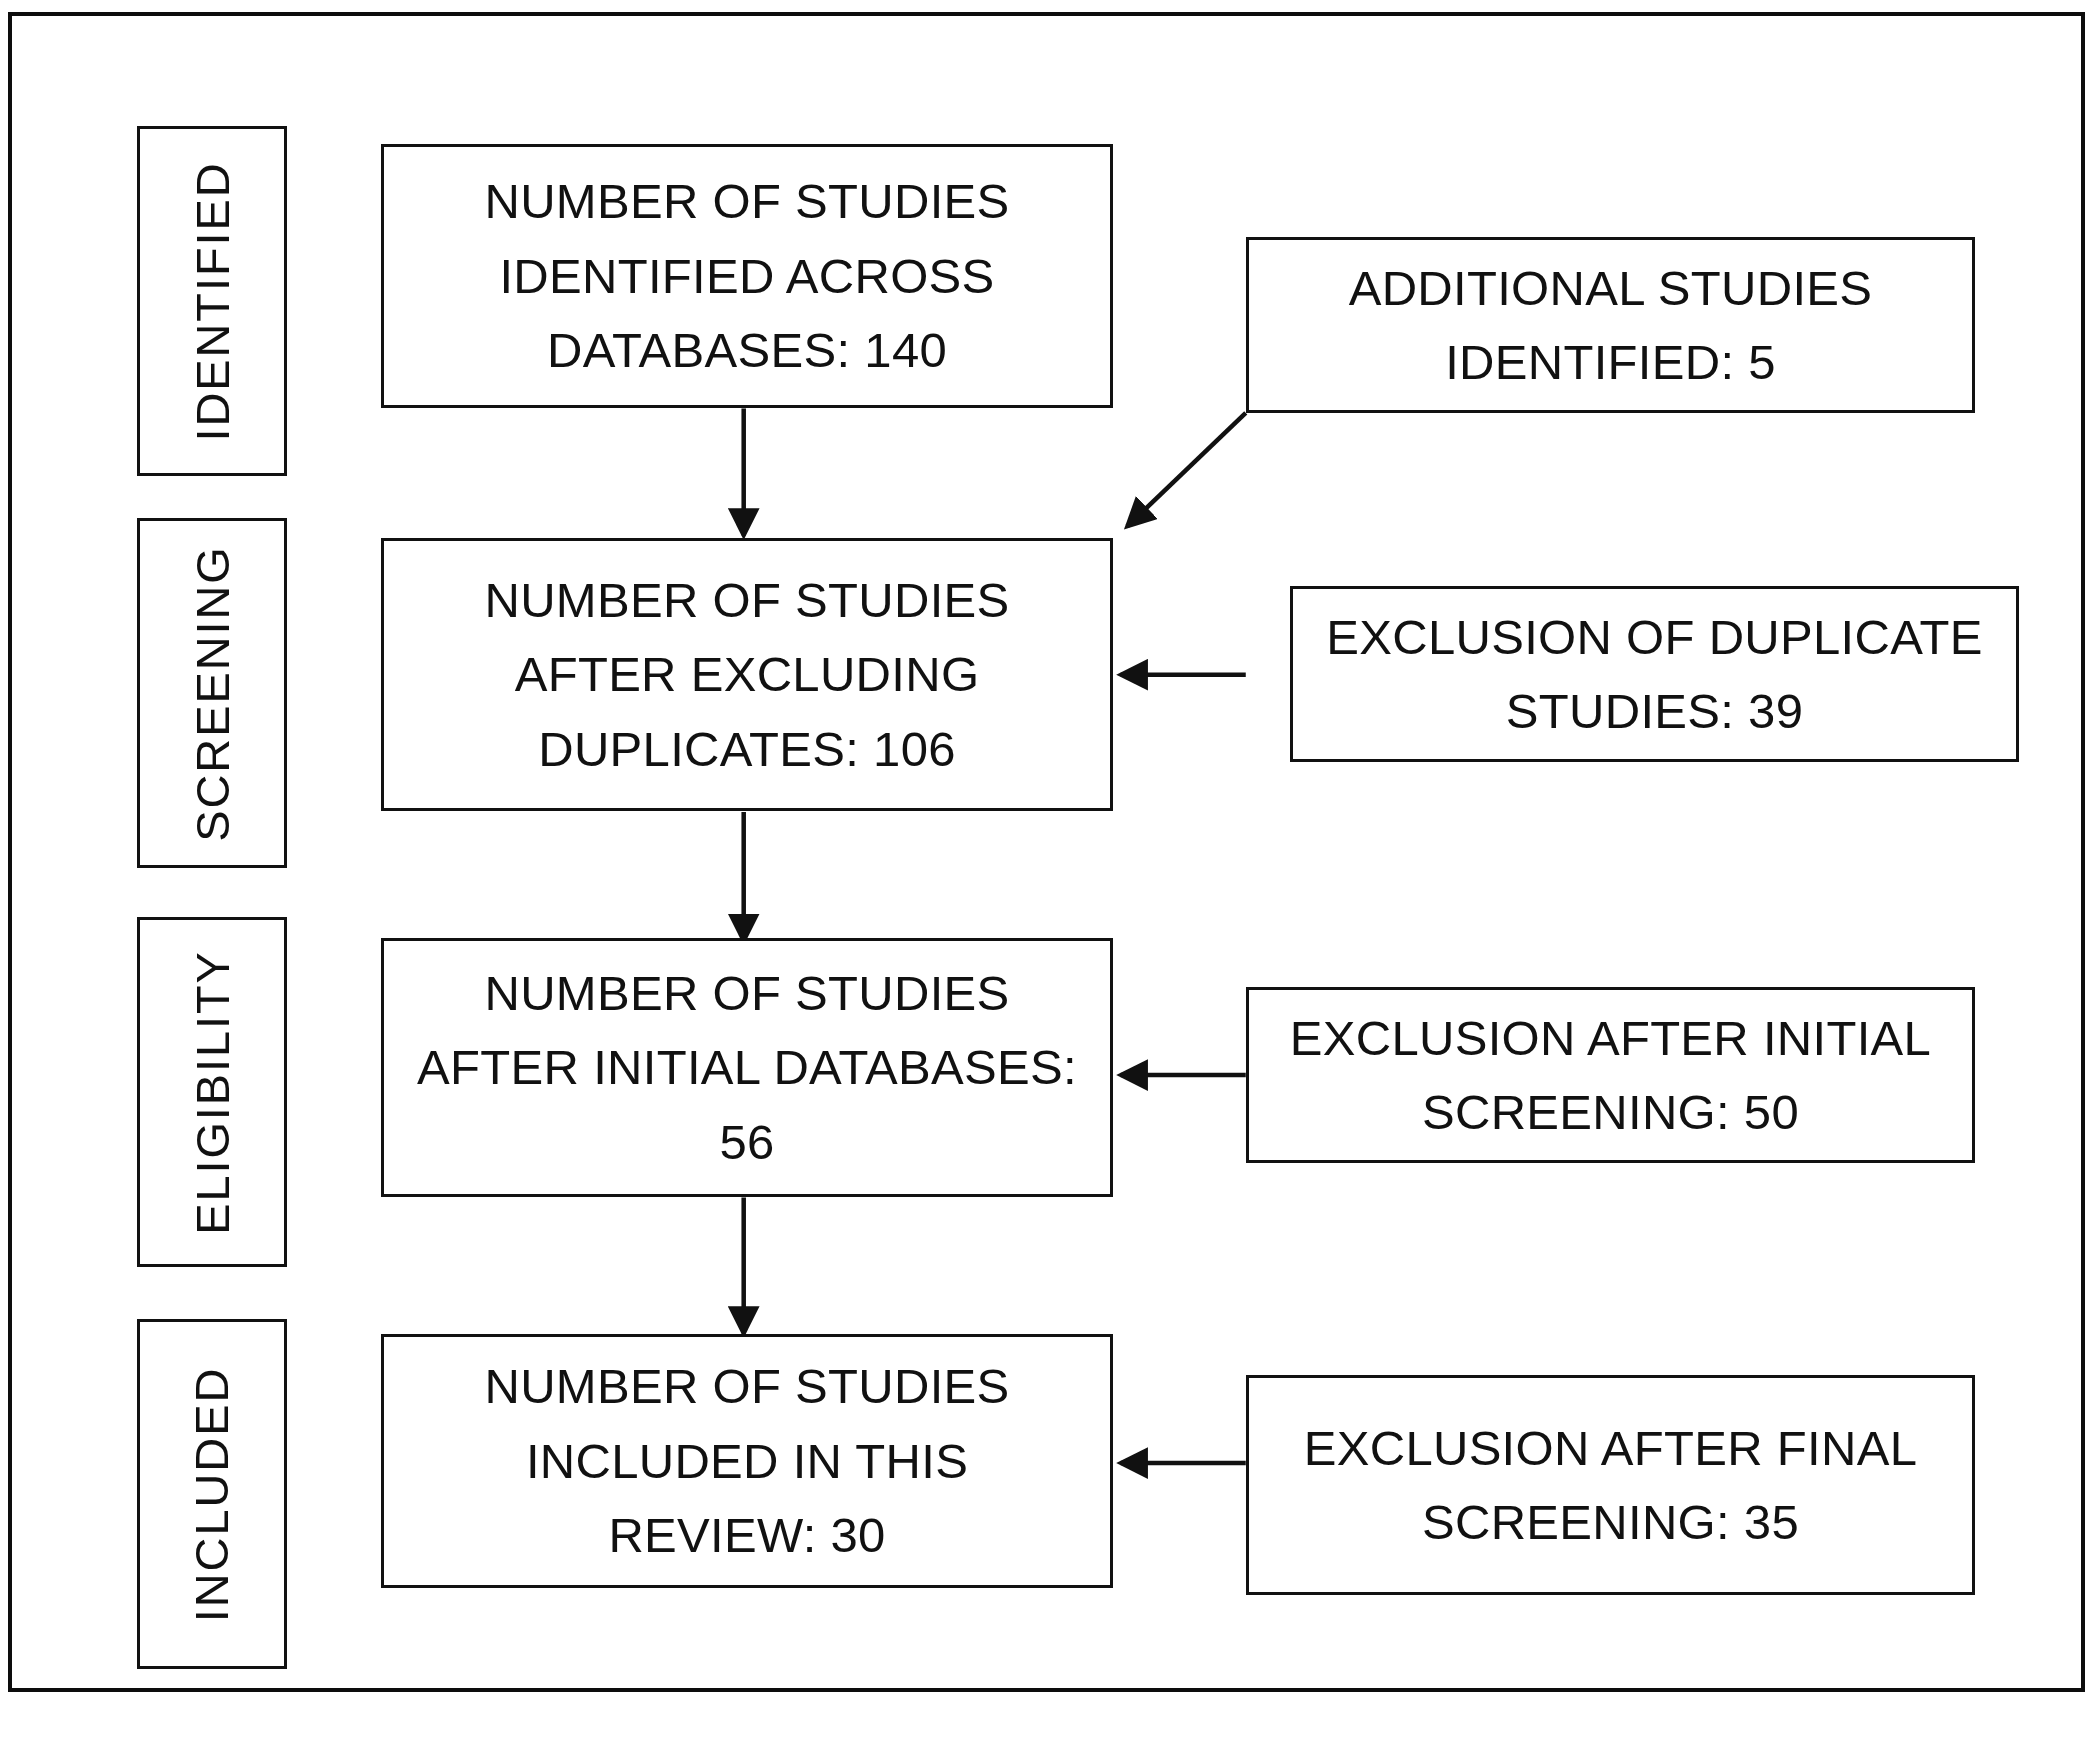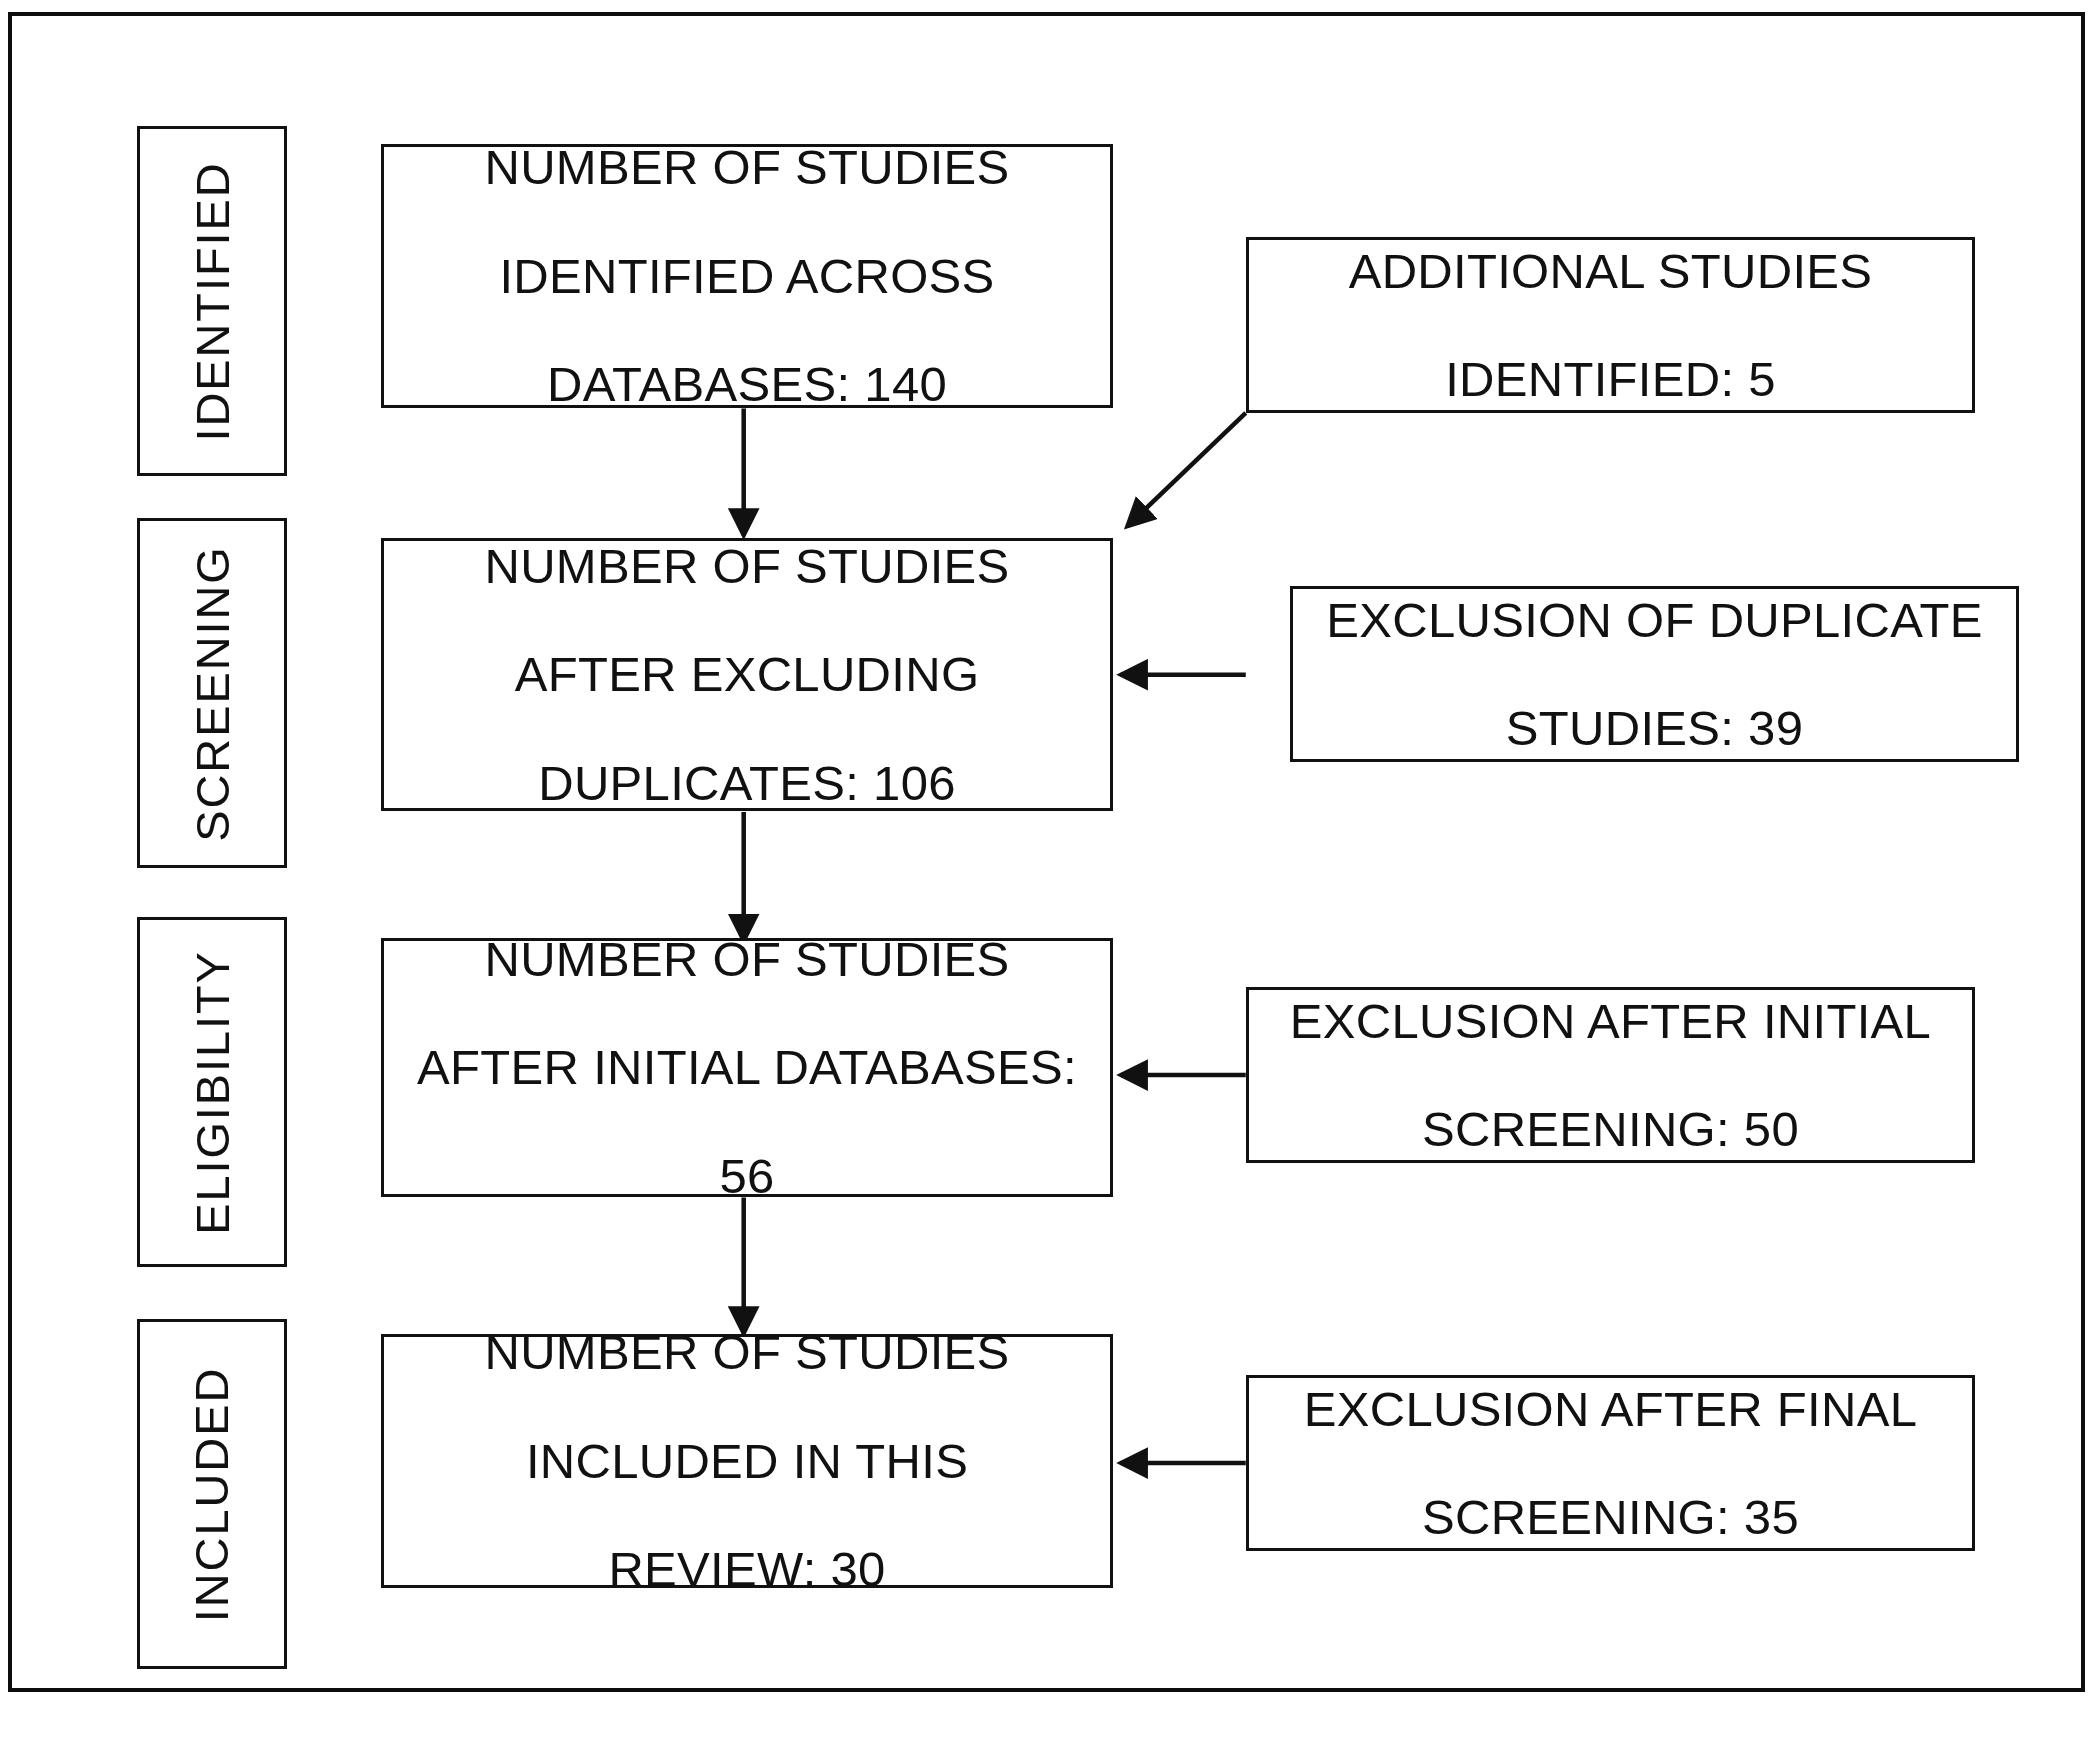--- a/index.html
+++ b/index.html
@@ -36,21 +36,20 @@
     display: flex;
     flex-direction: column;
     align-items: center;
     justify-content: center;
     text-align: center;
     color: #111111;
     font-size: 49px;
     line-height: 1.52;
     letter-spacing: 0.3px;
     padding: 6.5px 15.6px;
-    gap: 34px;
   }
   .node-box .line {
     display: block;
     width: 100%;
     white-space: nowrap;
   }
   
   .stage-label {
     position: absolute;
     box-sizing: border-box;
@@ -156,19 +155,19 @@
   <div class="node-box" style="left:1246px; top:586px; width:729px; height:176px;margin-left:44px;">
     <span class="line">EXCLUSION OF DUPLICATE</span>
     <span class="line">STUDIES: 39</span>
   </div>
 
   <div class="node-box" style="left:1246px; top:987px; width:729px; height:176px;">
     <span class="line">EXCLUSION AFTER INITIAL</span>
     <span class="line">SCREENING: 50</span>
   </div>
 
-  <div class="node-box" style="left:1246px; top:1375px; width:729px; height:176px;">
+  <div class="node-box" style="left:1246px; top:1375px; width:729px; height:220px;">
     <span class="line">EXCLUSION AFTER FINAL</span>
     <span class="line">SCREENING: 35</span>
   </div>
 
 </div>
 
 
 </body></html>

